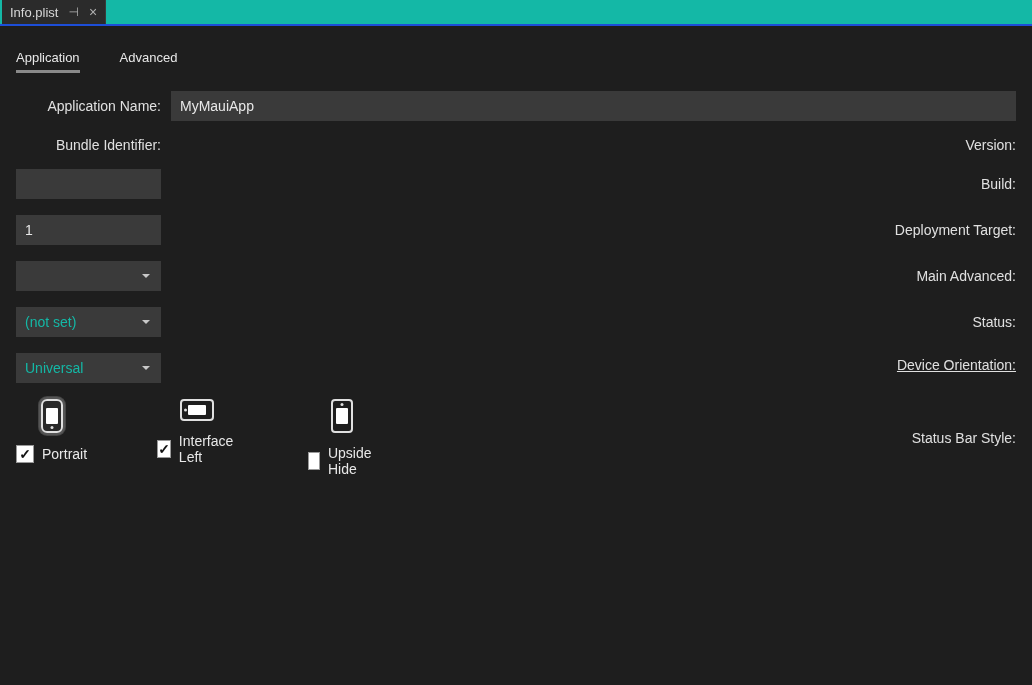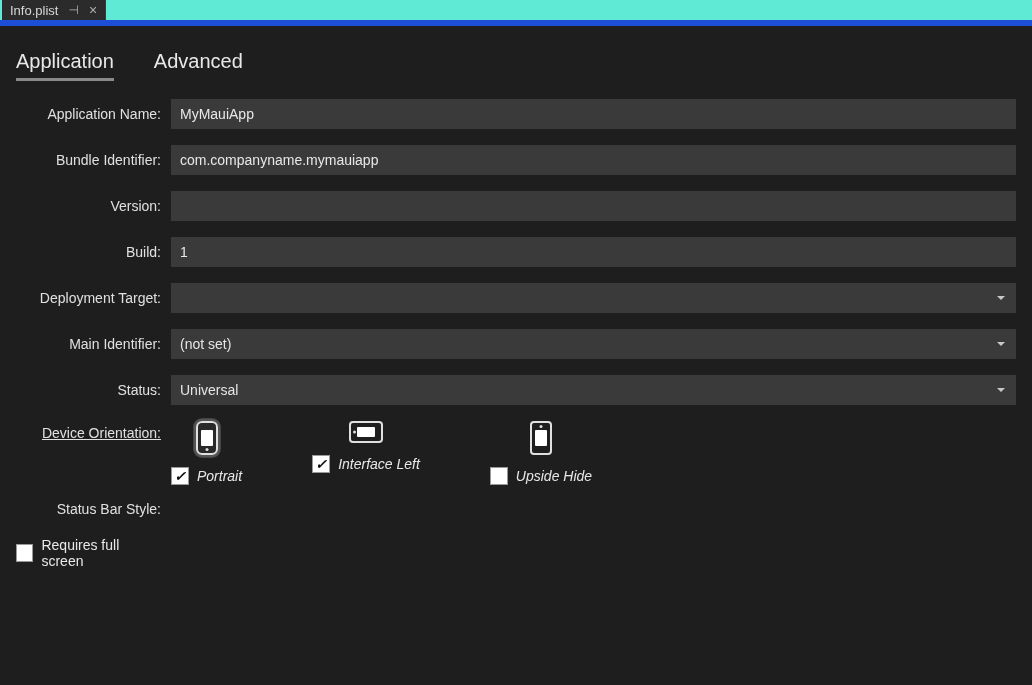--- a/index.html
+++ b/index.html
@@ -9,22 +9,22 @@
     font-family: "Segoe UI", Arial, sans-serif;
     font-size: 14px;
     color: #e8e8e8;
     overflow: hidden;
   }
   
   .tabstrip {
     display: flex;
     align-items: center;
     height: 26px;
-    background: #5eead4;
-    border-bottom: 6px solid #1d4ed8;
+    background: #14b8a6;
+    border-bottom: 2px solid #1d4ed8;
     padding-left: 2px;
   }
   .doc-tab {
     display: flex;
     align-items: center;
     background: #2b2b2b;
     color: #d8d8d8;
     padding: 0 8px;
     gap: 10px;
     border-right: 1px solid #3a3a3a;
@@ -41,21 +41,21 @@
   
   .page {
     padding: 0 16px 16px 16px;
   }
 
   
   .subtabs {
     display: flex;
     gap: 40px;
     padding: 24px 0 10px 0;
-    font-size: 20px;
+    font-size: 13px;
   }
   .subtab {
     color: #e8e8e8;
     cursor: pointer;
     padding-bottom: 6px;
     position: relative;
   }
   .subtab.active::after {
     content: "";
     position: absolute;
@@ -89,42 +89,41 @@
     padding: 12px 8px;
     font-size: 14px;
     outline: none;
   }
   .dropdown {
     position: relative;
     width: 100%;
     height: 30px;
     background: #3a3a3a;
     border: 1px solid #3a3a3a;
-    color: #e5e5e5;
+    color: #14b8a6;
     padding: 4px 8px;
     display: flex;
     align-items: center;
     cursor: pointer;
   }
   .dropdown .caret {
     position: absolute;
     right: 10px;
     top: 50%;
     width: 0; height: 0;
     border-left: 4px solid transparent;
     border-right: 4px solid transparent;
     border-top: 4px solid #c8c8c8;
     transform: translateY(-50%);
   }
 
   
   .orient-row {
     display: flex;
     gap: 70px;
-    font-style: italic;
   }
   .orient {
     display: flex;
     flex-direction: column;
     align-items: center;
     gap: 12px;
   }
   .device {
     display: inline-flex;
     align-items: center;
@@ -200,35 +199,34 @@
     <div class="subtab active">Application</div>
     <div class="subtab">Advanced</div>
   </div>
 
   <div class="form">
 
     <div class="lbl">Application Name:</div>
     <input class="textinput" value="MyMauiApp" style="">
 
     <div class="lbl">Bundle Identifier:</div>
-    <input class="textinput" value="com.companyname.mymauiapp" style="">
 
     <div class="lbl">Version:</div>
     <input class="textinput" value="" style="">
 
     <div class="lbl">Build:</div>
     <input class="textinput" value="1" style="">
 
     <div class="lbl">Deployment Target:</div>
     <div class="dropdown">
       <span></span>
       <span class="caret"></span>
     </div>
 
-    <div class="lbl">Main Identifier:</div>
+    <div class="lbl">Main Advanced:</div>
     <div class="dropdown">
       <span>(not set)</span>
       <span class="caret"></span>
     </div>
 
     <div class="lbl">Status:</div>
     <div class="dropdown">
       <span>Universal</span>
       <span class="caret"></span>
     </div>
@@ -264,20 +262,16 @@
           <span class="chk"></span>
           <span>Upside Hide</span>
         </label>
       </div>
     </div>
 
     <div class="lbl">Status Bar Style:</div>
 
     <div></div>
     <div class="stack">
-      <label class="chk-row">
-        <span class="chk"></span>
-        <span>Requires full screen</span>
-      </label>
     </div>
 
   </div>
 </div>
 
 </body></html>

